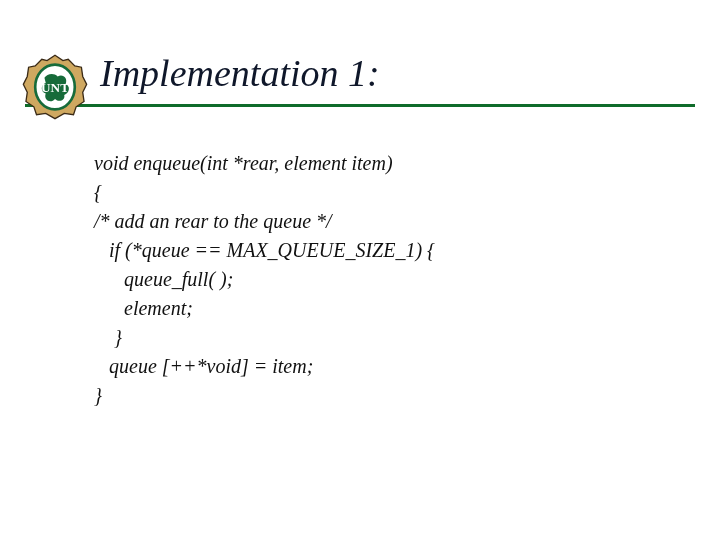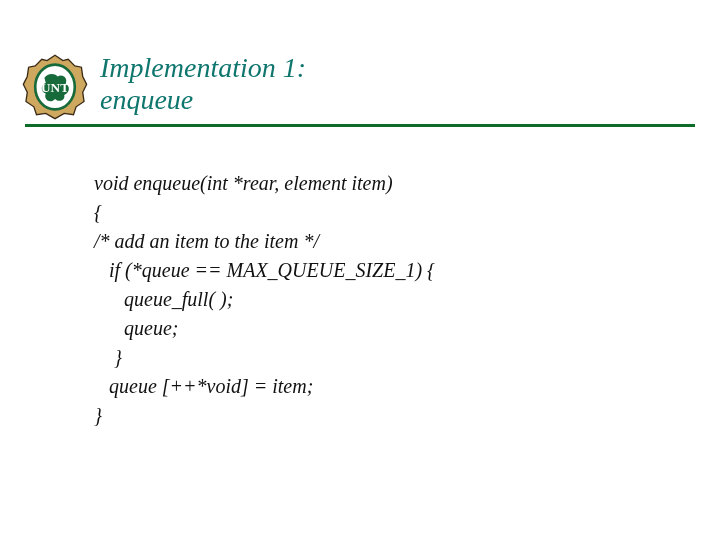--- a/index.html
+++ b/index.html
@@ -25,23 +25,23 @@
   }
   .logo {
     position: absolute;
     top: 54px;
     left: 22px;
     width: 66px;
     height: 66px;
   }
   .title {
     font-style: italic;
-    font-size: 28px;
+    font-size: 38px;
     line-height: 1.15;
-    color: #0f766e;
+    color: #0f172a;
     margin: 0 0 8px 0;
     font-weight: 400;
   }
   .hr {
     margin: 6px 0 0 0;
     border: none;
     border-top: 3px solid #0f6b2a;
     width: 670px;
     margin-left: 25px;
   }
@@ -66,29 +66,28 @@
       <svg viewBox="0 0 100 100" width="66" height="66">
 
         <polygon points="50,2 62,10 70,8 80,18 90,20 92,34 98,46 92,58 94,72 82,80 78,92 64,90 50,98 36,90 22,92 18,80 6,72 8,58 2,46 8,34 10,20 20,18 30,8 38,10" fill="#cfa860" stroke="#3a2a16" stroke-width="2"></polygon>
         <ellipse cx="50" cy="50" rx="30" ry="34" fill="#ffffff" stroke="#176b3a" stroke-width="4"></ellipse>
         <path d="M34 36 C38 30 48 28 54 34 C62 30 70 36 66 46 C74 48 72 60 64 62 C66 70 56 74 50 68 C44 76 32 70 36 60 C28 58 28 46 36 44 Z" fill="#176b3a"></path>
         <text x="50" y="57" text-anchor="middle" font-family="Georgia, serif" font-weight="bold" font-size="20" fill="#ffffff">UNT</text>
       </svg>
     </div>
     <h1 class="title">
       <span>Implementation 1:</span><br>
-      <span>enqueue</span>
     </h1>
   </div>
 
   <hr class="hr">
 
   <div class="body"><span>void enqueue(int *rear, element item)</span>
 <span>{</span>
-<span>/* add an item to the item */</span>
+<span>/* add an rear to the queue */</span>
 <span>   if (*queue == MAX_QUEUE_SIZE_1) {</span>
 <span>      queue_full( );</span>
-<span>      queue;</span>
+<span>      element;</span>
 <span>    }</span>
 <span>   queue [++*void] = item;</span>
 <span>}</span></div>
 
 </div>
 
 </body></html>

